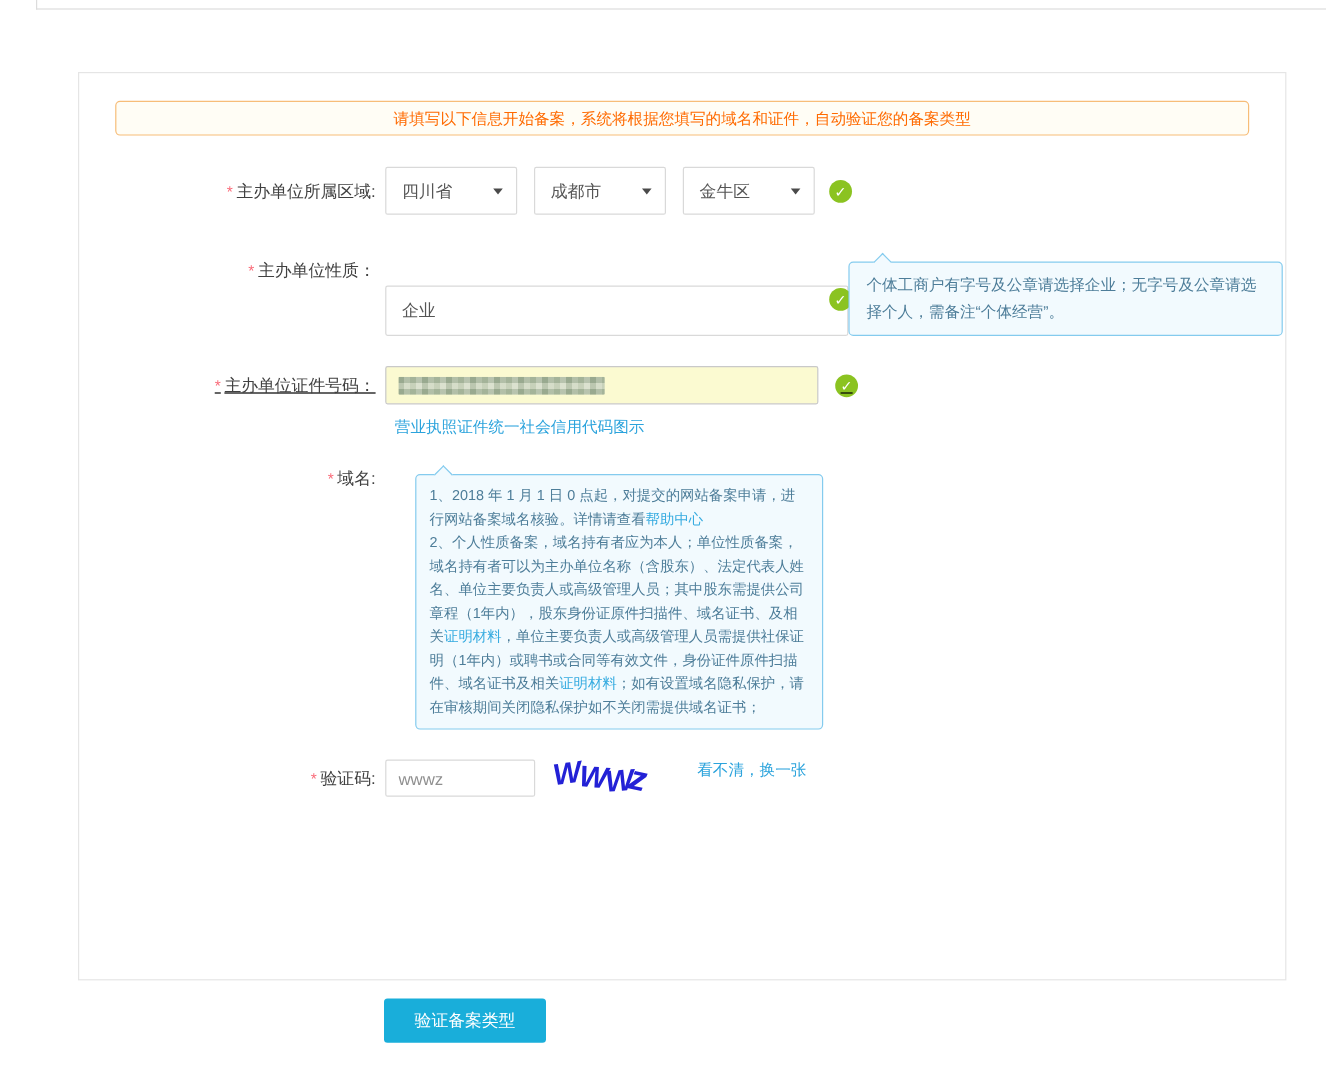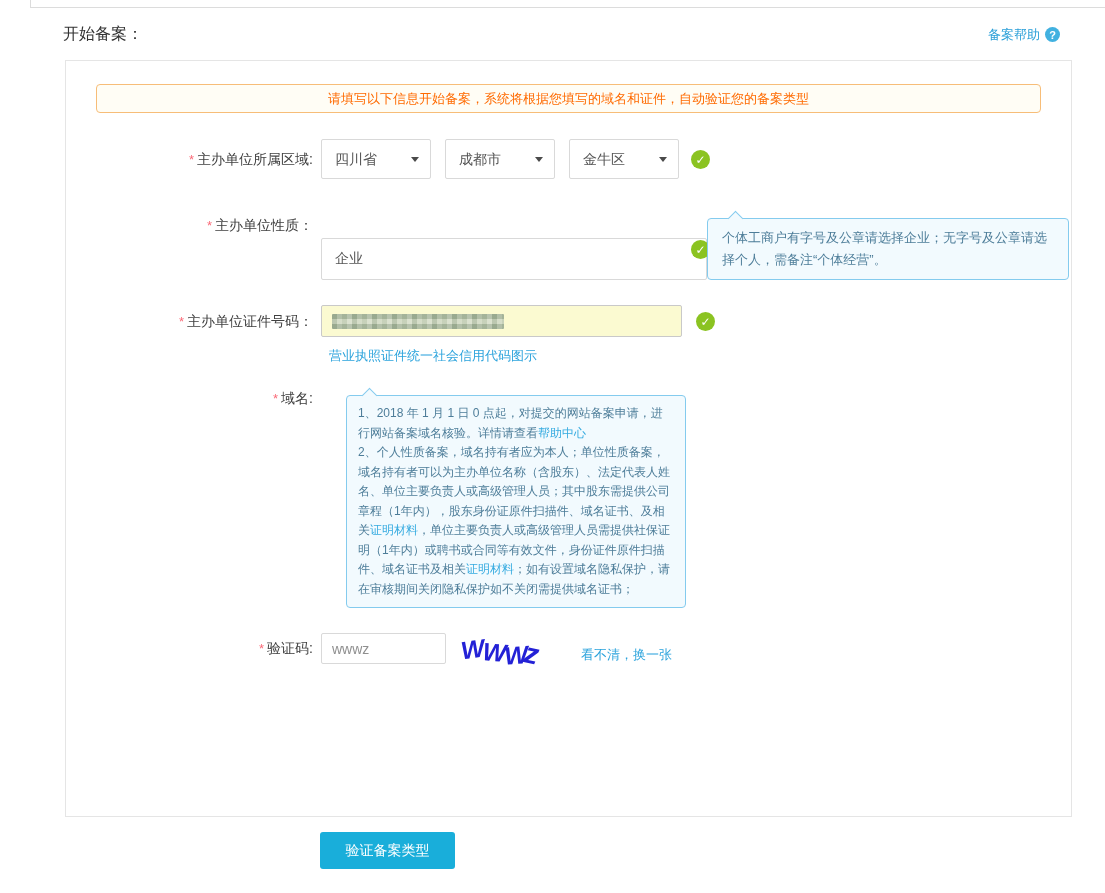--- a/index.html
+++ b/index.html
@@ -59,21 +59,21 @@
 
   .tip { position:relative; border:1px solid #84cbee; background:#f2fafe;
     border-radius:4px; color:#4d7d99; }
   .tip::before { content:""; position:absolute; top:-6px; width:10px; height:10px;
     background:#f2fafe; border-left:1px solid #84cbee; border-top:1px solid #84cbee;
     transform:rotate(45deg); }
   .tip-org { width:362px; margin-top:14px; padding:8px 14px; font-size:13px; line-height:22px; }
   .tip-org::before { left:22px; }
 
   
-  .row-certnum { margin-top:25px; }
+  .row-certnum { margin-top:25px;text-decoration:underline; }
   .row-certnum .row-label { padding-top:8px; }
   .input-yellow { display:flex; align-items:center; background:#fbfad1;
     border:1px solid #c9c9c9; border-radius:2px; cursor:text; }
   .certnum-input { width:361px; height:32px; padding-left:10px; }
   .mosaic { height:15px; border-radius:1px;
     background-image:
       repeating-linear-gradient(0deg, rgba(104,128,98,.38) 0 5px, rgba(196,206,184,.38) 5px 10px),
       repeating-linear-gradient(90deg, #b7c3ab 0 5px, #e0e6d3 5px 10px, #c9d3bb 10px 15px, #e9eddd 15px 20px); }
   .mosaic-cert { width:172px; }
   .row-certnum .check { margin-left:14px; margin-top:7px; }
@@ -109,27 +109,20 @@
     background:#19aeda; color:#fff; font-size:14px; border:none; border-radius:3px;
     cursor:pointer; font-family:inherit; }
 </style>
 </head>
 <body>
 
 <div class="page">
 
   <div class="prev-edge"></div>
 
-  <div class="page-header">
-    <h2 class="page-title">开始备案：</h2>
-    <div class="help-group">
-      <a class="help-link" href="#">备案帮助</a>
-      <span class="q-icon">?</span>
-    </div>
-  </div>
 
   <div class="panel">
 
     <div class="alert">
       <span>请填写以下信息开始备案，系统将根据您填写的域名和证件，自动验证您的备案类型</span>
     </div>
 
     <div class="form-row row-region">
       <div class="row-label">
         <span class="req">*</span><span>主办单位所属区域:</span>
@@ -191,21 +184,21 @@
           <span>1、2018 年 1 月 1 日 0 点起，对提交的网站备案申请，进行网站备案域名核验。详情请查看</span><a class="tip-link" href="#">帮助中心</a><br>
           <span>2、个人性质备案，域名持有者应为本人；单位性质备案，域名持有者可以为主办单位名称（含股东）、法定代表人姓名、单位主要负责人或高级管理人员；其中股东需提供公司章程（1年内），股东身份证原件扫描件、域名证书、及相关</span><a class="tip-link" href="#">证明材料</a><span>，单位主要负责人或高级管理人员需提供社保证明（1年内）或聘书或合同等有效文件，身份证件原件扫描件、域名证书及相关</span><a class="tip-link" href="#">证明材料</a><span>；如有设置域名隐私保护，请在审核期间关闭隐私保护如不关闭需提供域名证书；</span>
         </div>
       </div>
     </div>
 
     <div class="form-row row-captcha">
       <div class="row-label">
         <span class="req">*</span><span>验证码:</span>
       </div>
-      <div class="row-content" style="align-items:flex-end;">
+      <div class="row-content" style="align-items:flex-start;">
         <input class="captcha-input" value="wwwz" style="">
         <div class="captcha-img">
           <span>W</span>
           <span>W</span>
           <span>W</span>
           <span>z</span>
         </div>
         <a class="refresh-link" href="#">看不清，换一张</a>
       </div>
     </div>

